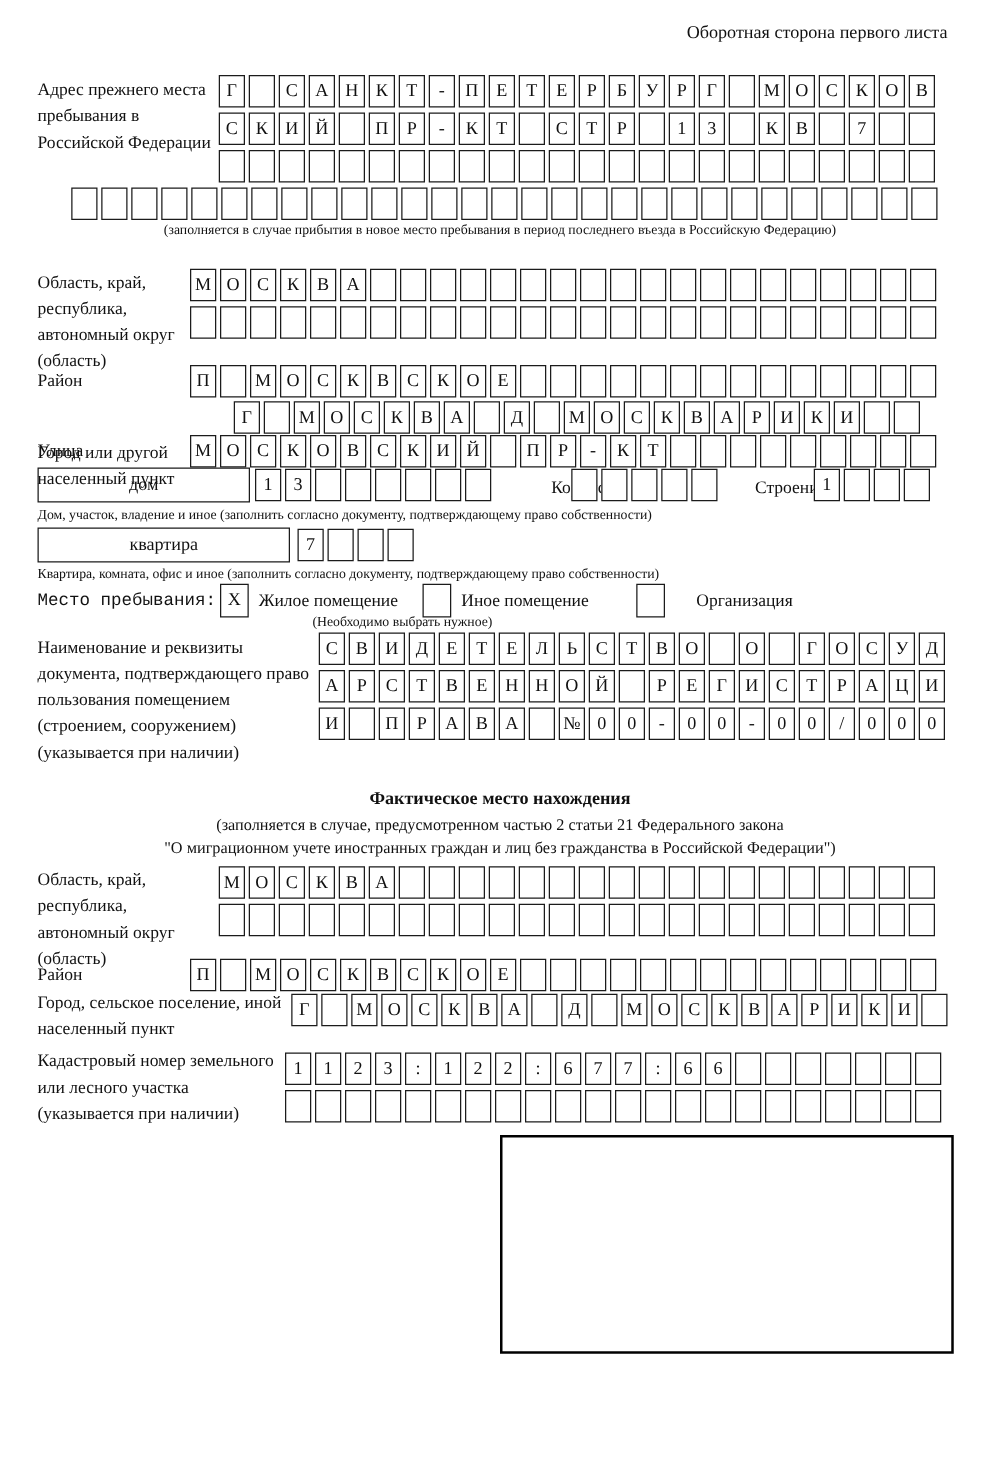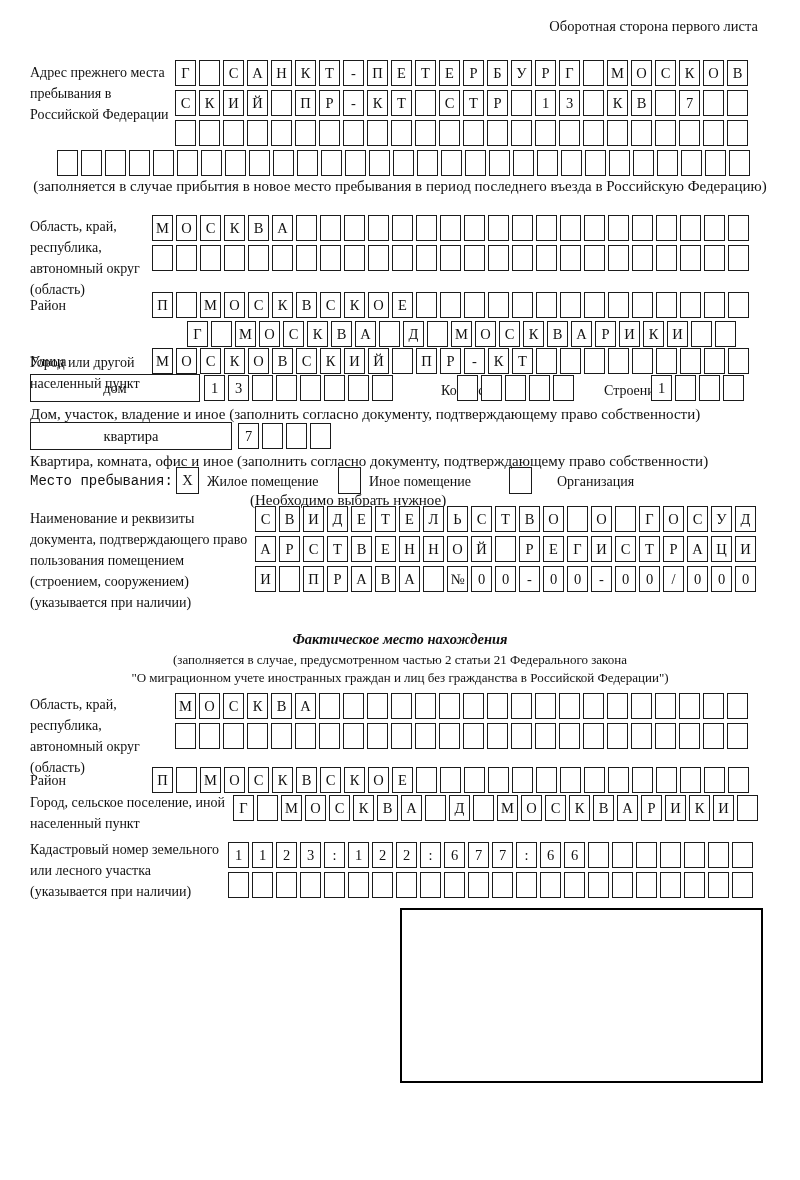--- a/index.html
+++ b/index.html
@@ -6,23 +6,23 @@
   html,body { background:#fff; }
   .page {
     position:relative; width:800px; height:1180px; margin:0 auto;
     background:#fff; color:#111;
     font-family:"Liberation Serif","DejaVu Serif",serif;
     overflow:hidden;
   }
   .abs { position:absolute; }
   .note { top:18px; right:42px; font-size:14.5px; }
   .lbl { font-size:14px; line-height:1.5; color:#111; }
-  .cap { font-size:15px; color:#111; }
+  .cap { font-size:11px; color:#111; }
   .center { left:0; width:800px; text-align:center; }
-  .bold { font-weight:bold;font-style:italic; }
+  .bold { font-weight:bold; }
   .h2 { font-size:15px; font-weight:bold; letter-spacing:.3px; }
 
   .boxrow { display:flex; }
   .cell {
     width:21px; height:26px; margin-right:3px; flex:0 0 auto;
     border:1.5px solid #1b1b1b; background:#fff;
     display:flex; align-items:center; justify-content:center;
     font-size:14.5px; font-family:"Liberation Serif","DejaVu Serif",serif;
   }
   .typebox {

